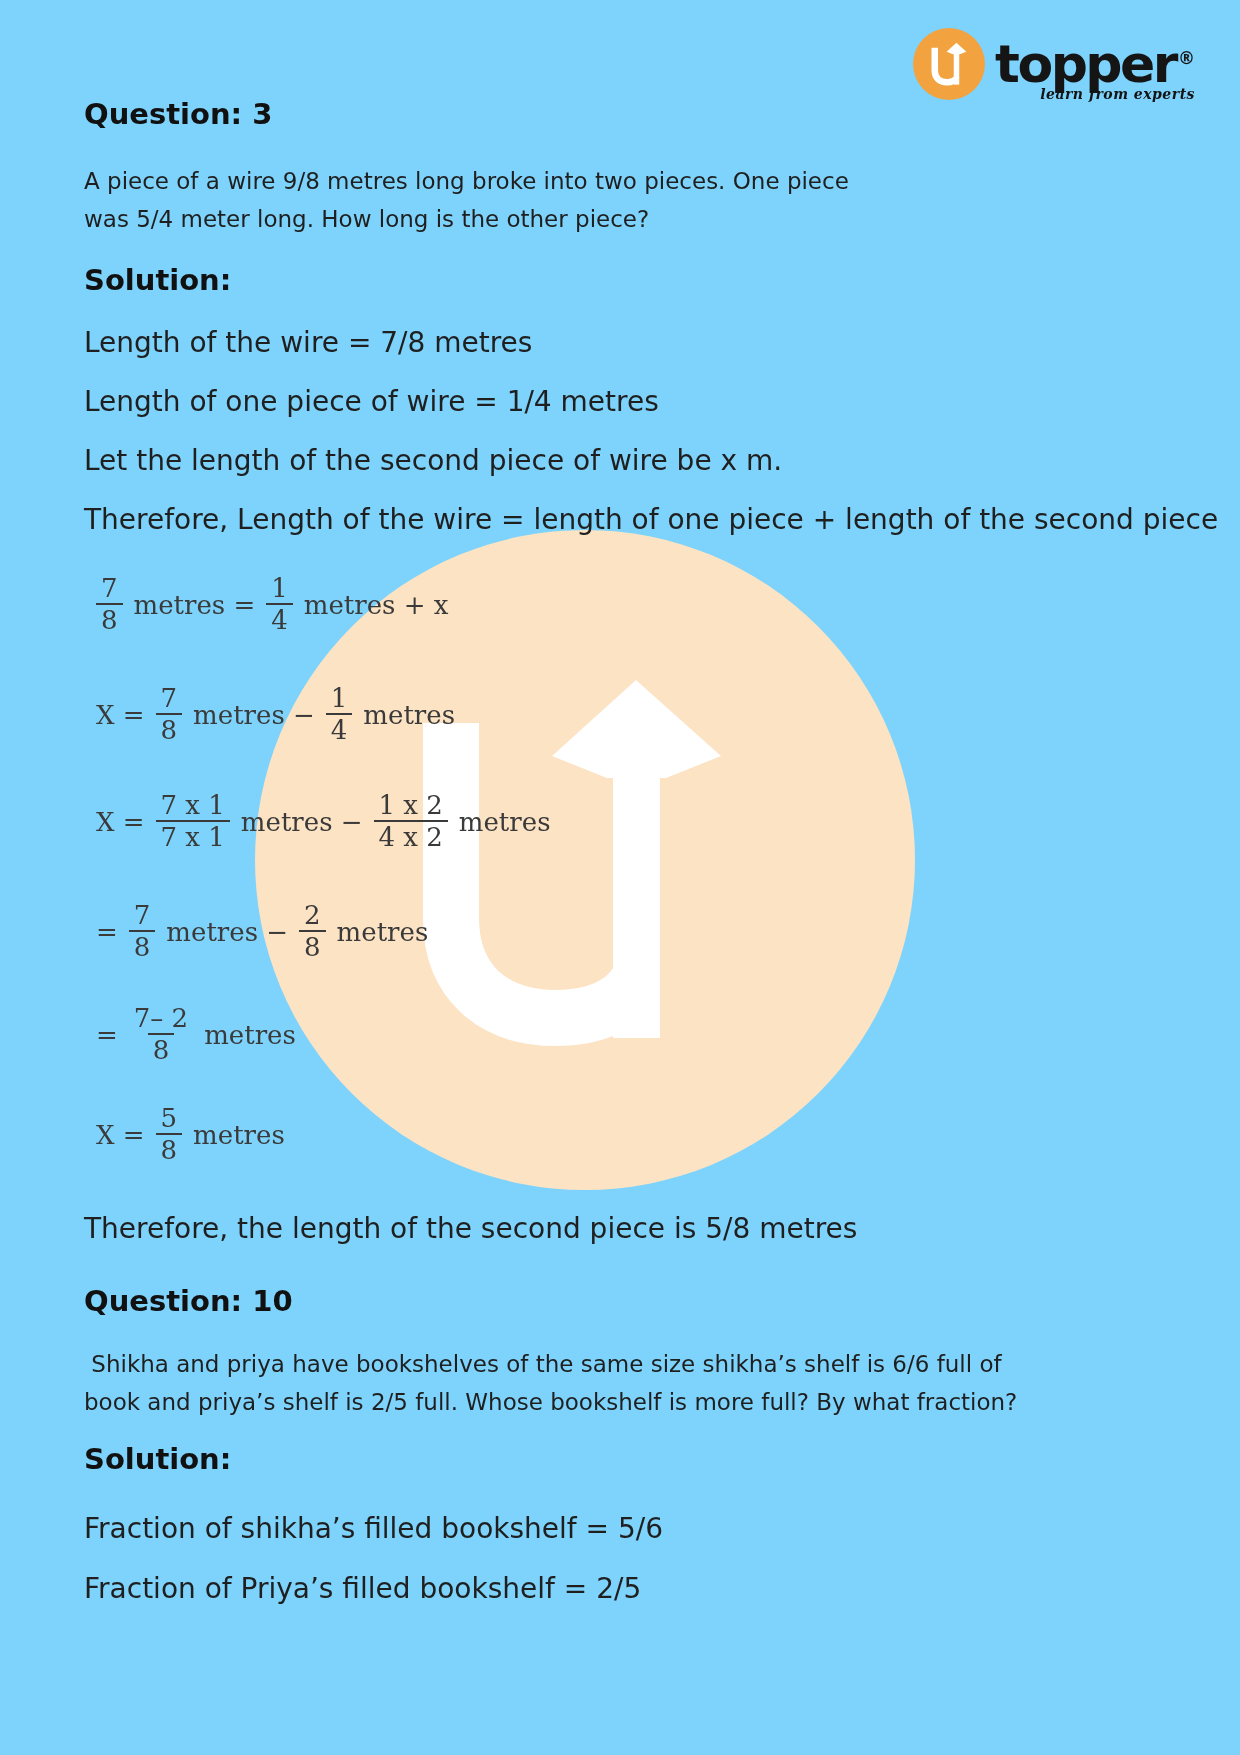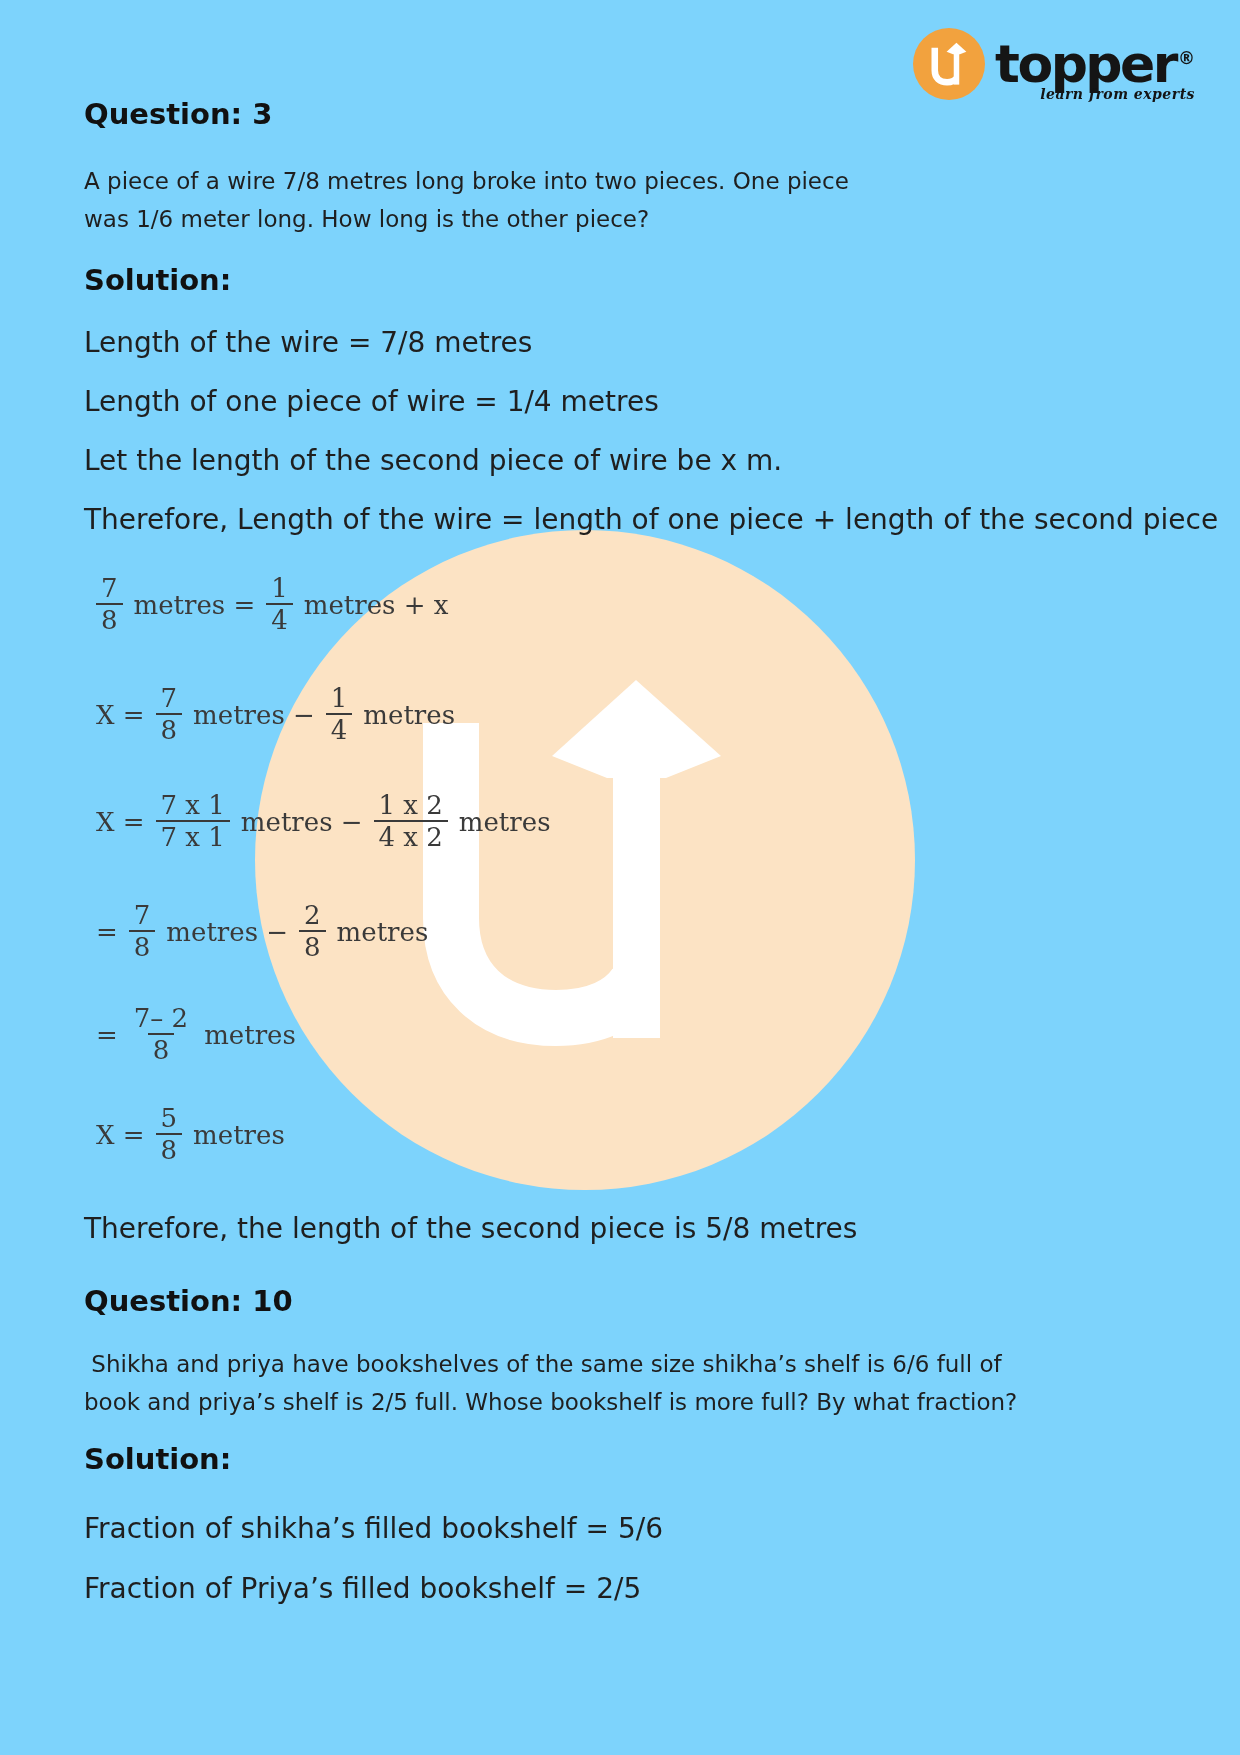--- a/index.html
+++ b/index.html
@@ -61,22 +61,22 @@
     </svg>
     <div class="logo-textcol">
       <div class="logo-word"><span>topper</span><sup class="logo-reg">®</sup></div>
       <div class="logo-tagline">learn from experts</div>
     </div>
   </div>
 
   <h2 class="head layer" style="top:97px">Question: 3</h2>
 
   <div class="para layer" style="top:162px">
-    <div>A piece of a wire 7/8 metres long broke into two pieces. One piece</div>
-    <div>was 1/6 meter long. How long is the other piece?</div>
+    <div>A piece of a wire 9/8 metres long broke into two pieces. One piece</div>
+    <div>was 5/4 meter long. How long is the other piece?</div>
   </div>
 
   <h2 class="head layer" style="top:263px">Solution:</h2>
 
   <div class="bodyline layer" style="top:328px">Length of the wire = 7/8 metres</div>
   <div class="bodyline layer" style="top:387px">Length of one piece of wire = 1/4 metres</div>
   <div class="bodyline layer" style="top:446px">Let the length of the second piece of wire be x m.</div>
   <div class="bodyline layer" style="top:505px">Therefore, Length of the wire = length of one piece + length of the second piece</div>
 
   <div class="eq" style="top:574px">

